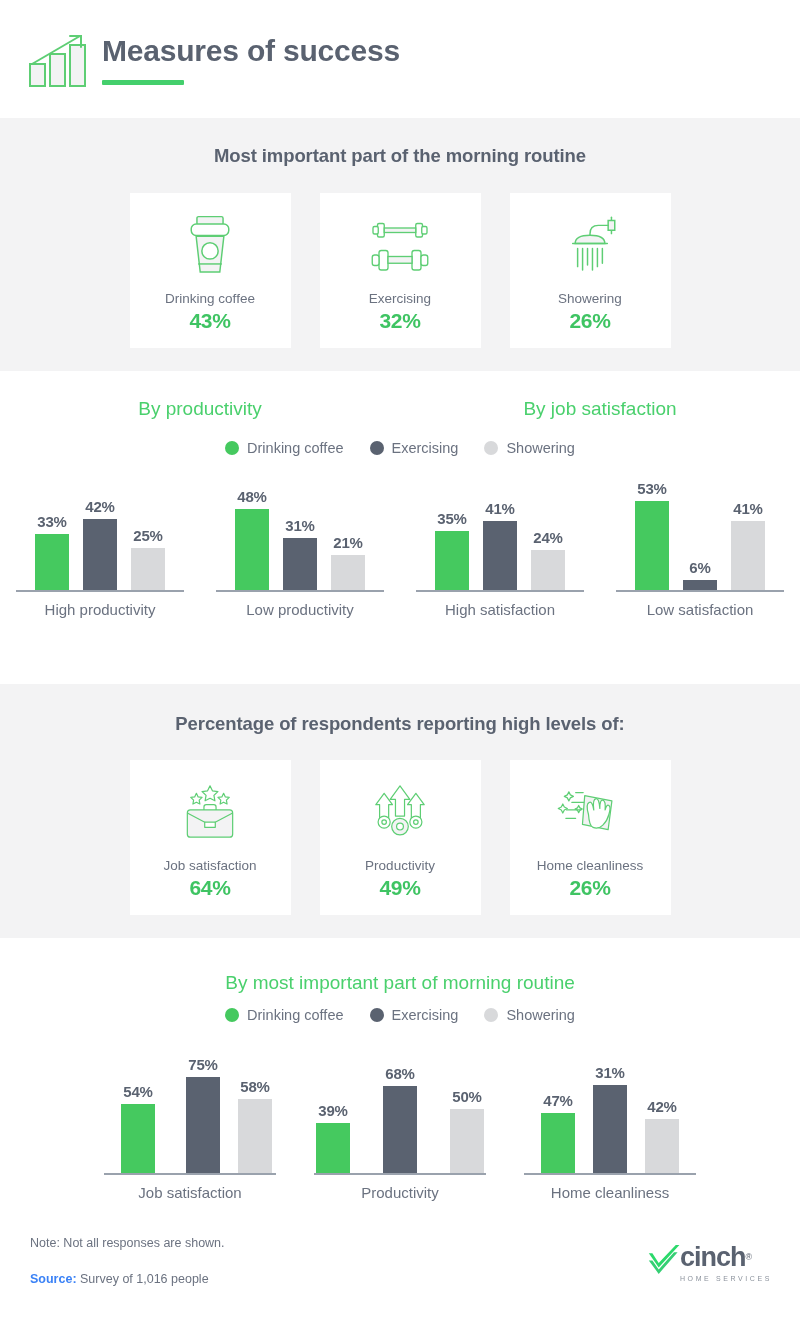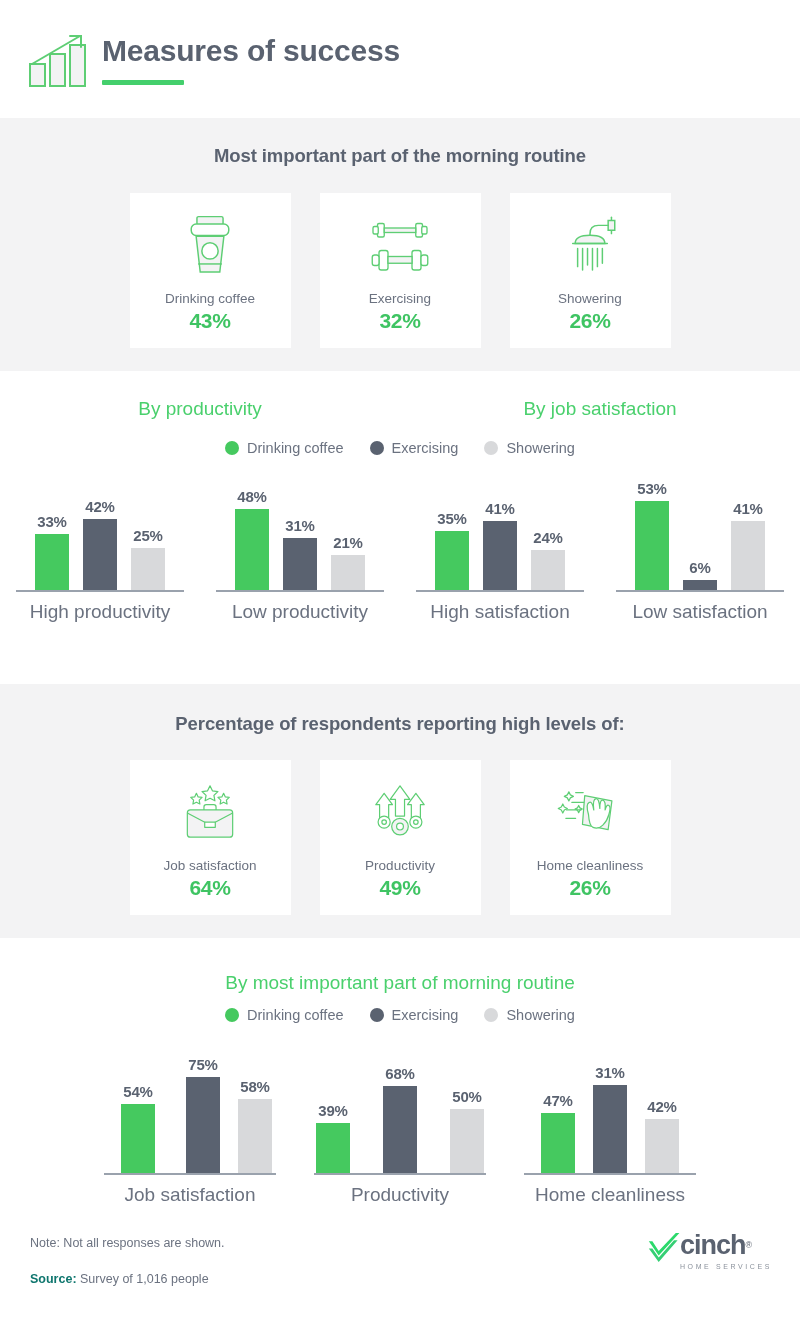--- a/index.html
+++ b/index.html
@@ -51,28 +51,28 @@
   .dot { width:14px; height:14px; border-radius:50%; display:inline-block; }
 
   
   .groups { display:flex; justify-content:center; }
   .bgroup { display:flex; flex-direction:column; align-items:center; }
   .plot { display:flex; align-items:flex-end; justify-content:center; }
   .bar-col { display:flex; flex-direction:column; align-items:center; justify-content:flex-end; }
   .bar-val { font-size: 15px; font-weight:700; color:#5a6270; margin-bottom: 4px; letter-spacing:-0.2px; }
   .bar { width: 34px; }
   .axis { height: 2px; background:#9aa2ad; }
-  .g-label { font-size: 19px; color:#6b7280; margin-top: 9px; }
+  .g-label { font-size: 15px; color:#6b7280; margin-top: 9px; }
 
   
   .footer { position:absolute; left:0; right:0; bottom:0; height: 110px; background:#fff;padding-left:20px; }
   .note { position:absolute; left: 30px; top: 12px; font-size: 12.5px; color:#6b7280; }
   .source { position:absolute; left: 30px; top: 48px; font-size: 12.5px; color:#6b7280; }
-  .source b { color:#0f766e; }
-  .logo { position:absolute; right: 28px; top: 8px; display:flex; align-items:flex-start; }
+  .source b { color:#3b82f6; }
+  .logo { position:absolute; right: 28px; top: 20px; display:flex; align-items:flex-start; }
   .logo-word { font-size: 27px; font-weight: 700; color:#5a6270; letter-spacing:-1px; line-height:1; }
   .logo-sub { font-size: 7px; letter-spacing: 2.6px; color:#8b929c; margin-top: 4px; text-align:right; }
 </style>
 </head>
 <body>
 
 <div class="page">
 
   <div class="header">
     <div class="hdr-icon">

